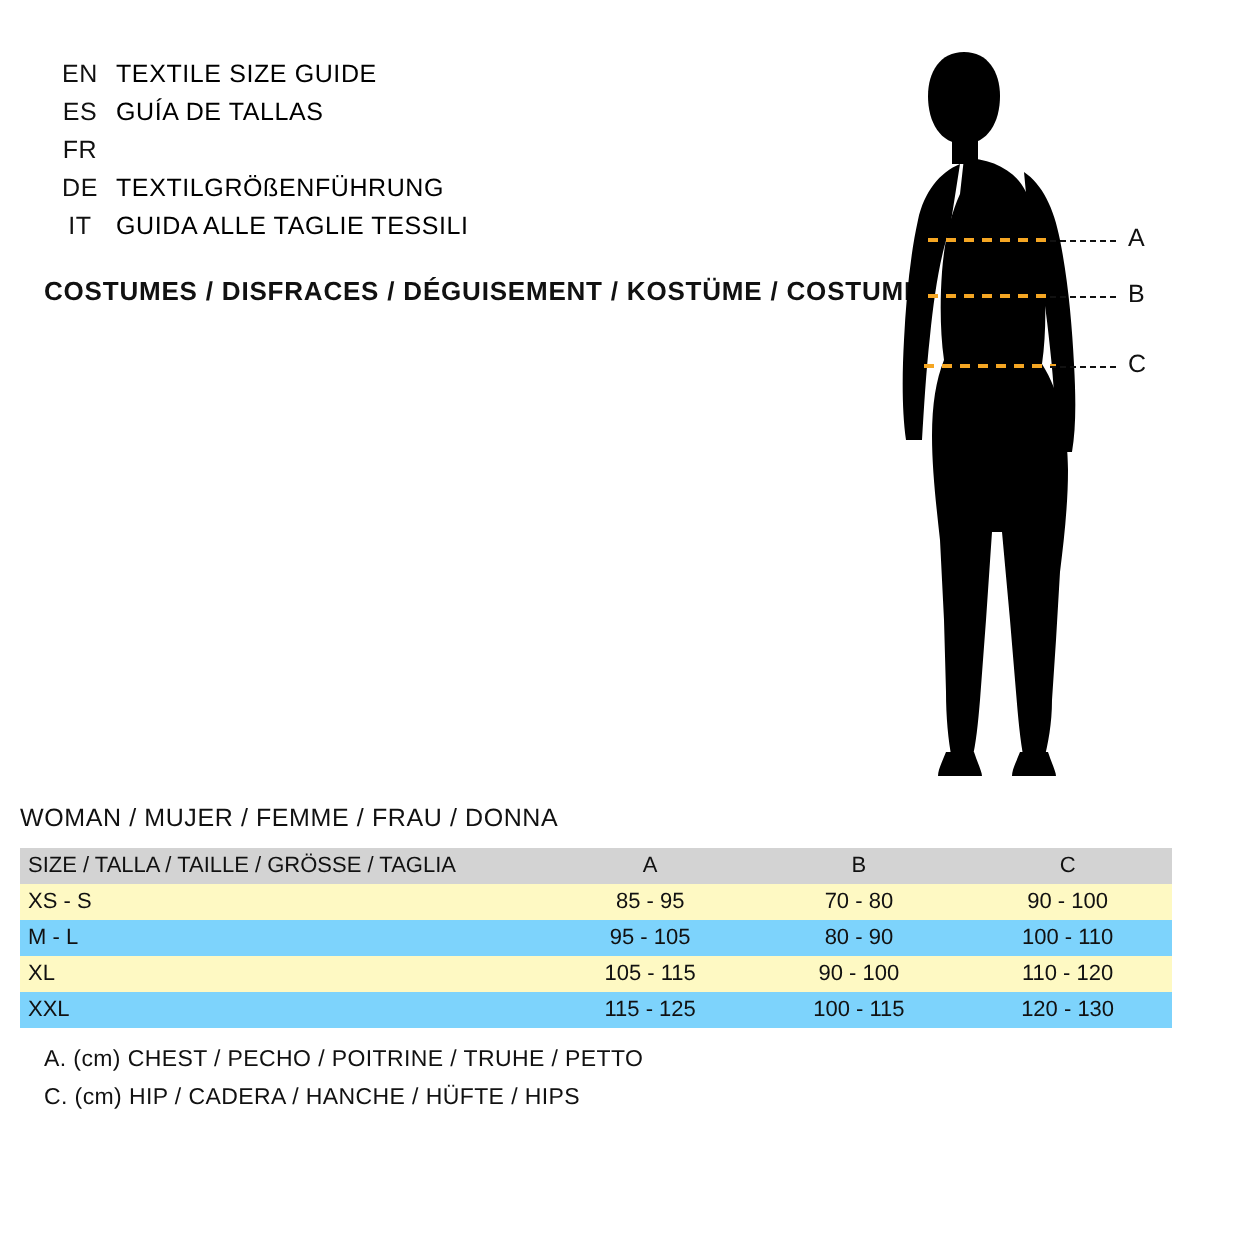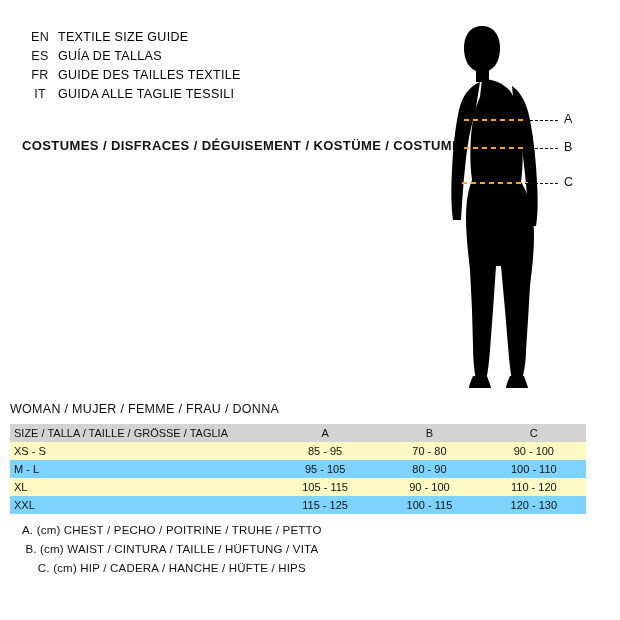--- a/index.html
+++ b/index.html
@@ -123,37 +123,40 @@
   tr.row-plain { background: #fef9c3; }
 
   
   #legend {
     position: absolute;
     left: 22px;
     top: 524px;
     font-size: 11.5px;
     color: #111111;
   }
-  .legend-row { height: 19px; letter-spacing: 0.2px; text-align: center; }
+  .legend-row { height: 19px; letter-spacing: 0.2px; }
 </style>
 </head>
 <body>
 
 <div id="lang-block">
   <div class="lang-row">
     <span class="lang-code">EN</span>
     <span class="lang-text">TEXTILE SIZE GUIDE</span>
   </div>
   <div class="lang-row">
     <span class="lang-code">ES</span>
     <span class="lang-text">GUÍA DE TALLAS</span>
   </div>
   <div class="lang-row">
     <span class="lang-code">FR</span>
-    <span class="lang-text">GUIDE DES TAILLES TEXTILE</span>
+  </div>
+  <div class="lang-row">
+    <span class="lang-code">DE</span>
+    <span class="lang-text">TEXTILGRÖßENFÜHRUNG</span>
   </div>
   <div class="lang-row">
     <span class="lang-code">IT</span>
     <span class="lang-text">GUIDA ALLE TAGLIE TESSILI</span>
   </div>
 </div>
 
 <div id="costumes-line">COSTUMES / DISFRACES / DÉGUISEMENT / KOSTÜME / COSTUMI</div>
 
 <div id="figure-area">
@@ -263,15 +266,14 @@
         <td class="col-a">115 - 125</td>
         <td class="col-b">100 - 115</td>
         <td class="col-c">120 - 130</td>
       </tr>
     </tbody>
   </table>
 </div>
 
 <div id="legend">
   <div class="legend-row">A. (cm) CHEST / PECHO / POITRINE / TRUHE / PETTO</div>
-  <div class="legend-row">B. (cm) WAIST / CINTURA / TAILLE / HÜFTUNG / VITA</div>
   <div class="legend-row">C. (cm) HIP / CADERA / HANCHE / HÜFTE / HIPS</div>
 </div>
 
 </body></html>

